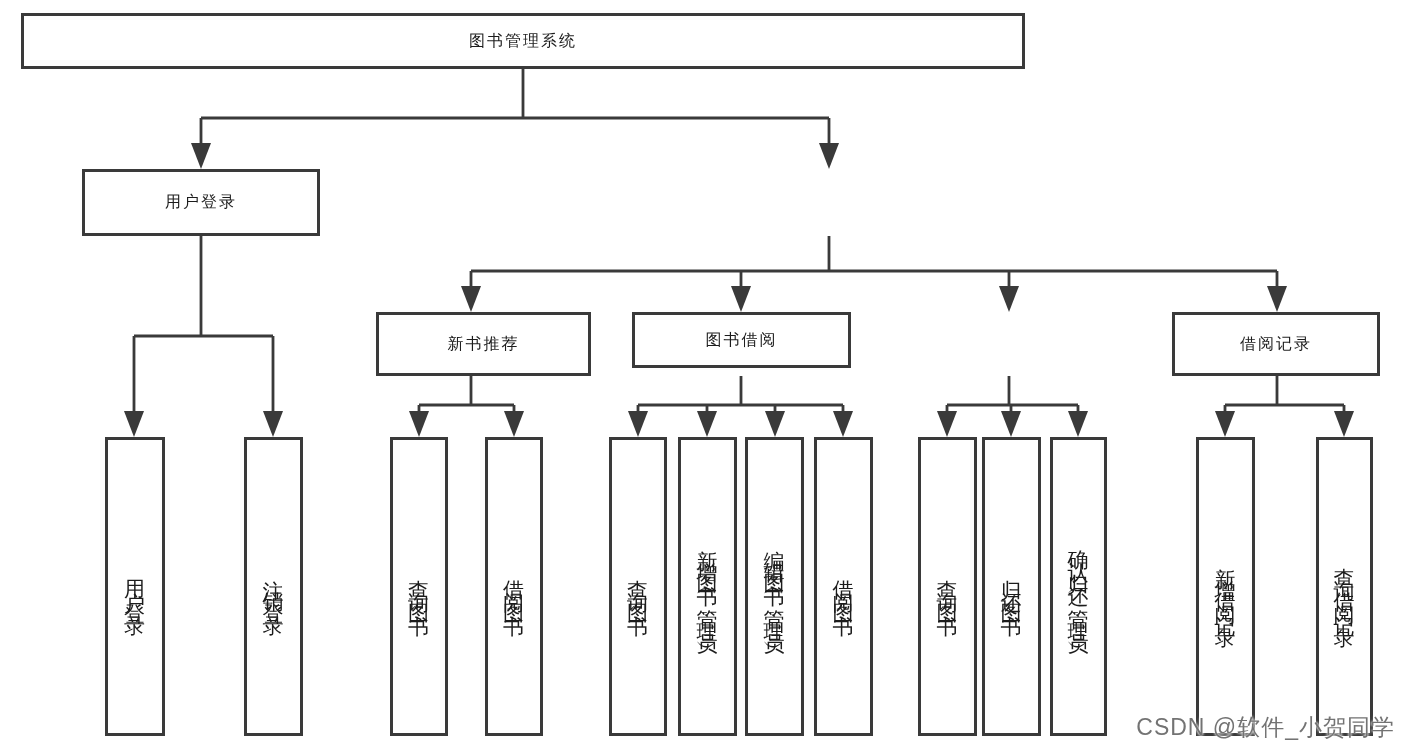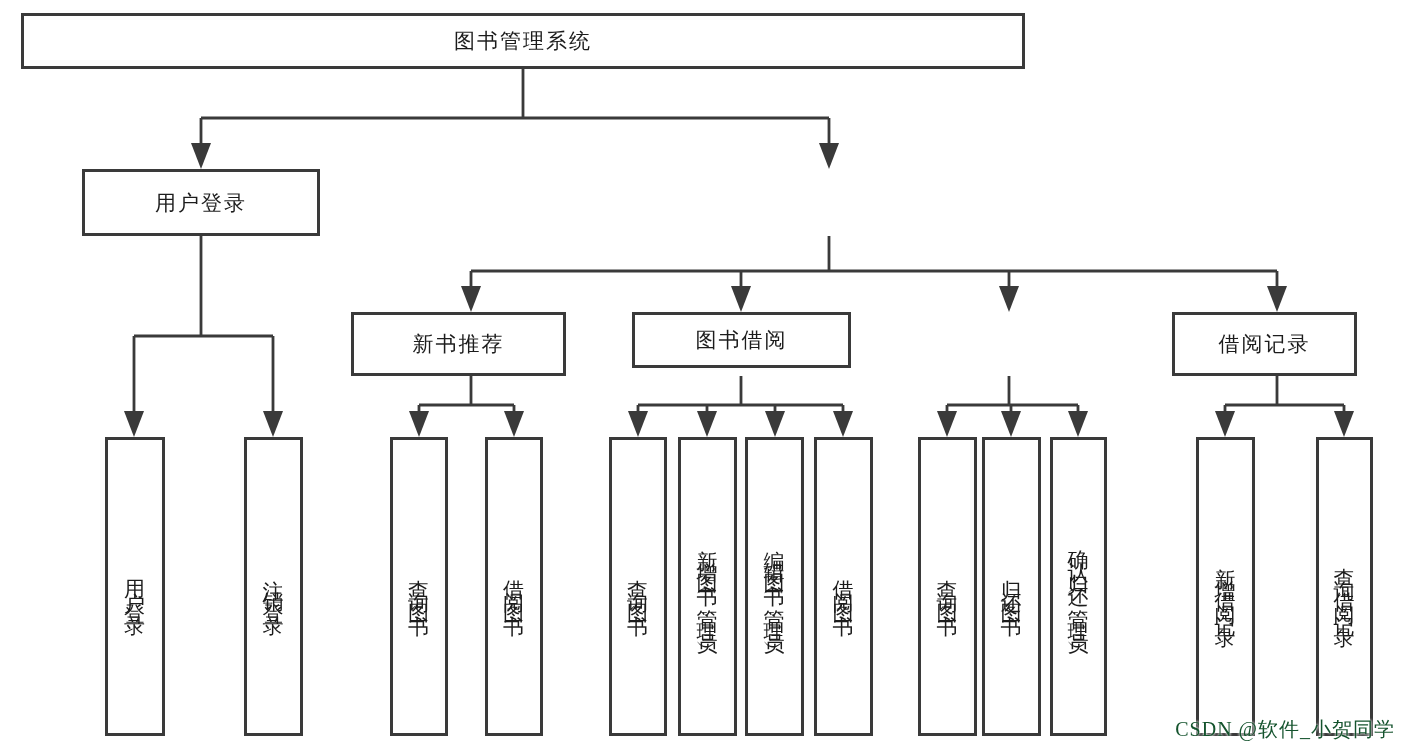--- a/index.html
+++ b/index.html
@@ -20,43 +20,42 @@
     position: absolute;
     box-sizing: border-box;
     border: 3px solid #3a3a3a;
     background: #ffffff;
     display: flex;
     align-items: center;
     justify-content: center;
     color: #1c1c1c;
   }
   .node.h {
-    font-size: 21px;
+    font-size: 16px;
     letter-spacing: 2px;
     white-space: nowrap;
   }
   .node.v .vtext {
     writing-mode: vertical-rl;
     text-orientation: mixed;
     font-size: 21px;
     line-height: 1;
     letter-spacing: 12px;
     white-space: nowrap;
   }
   .watermark {
     position: absolute;
     right: 10px;
     bottom: 4px;
-    font-size: 20px;
-    color: #14532d;
+    font-size: 23px;
+    color: #737373;
     letter-spacing: 1px;
     text-shadow: 0 0 3px #ffffff, 0 0 3px #ffffff;
     z-index: 5;
     white-space: nowrap;
-    font-family: Liberation Serif, serif;
   }
 </style>
 </head>
 <body>
 
 <div class="canvas">
 
   <svg class="connectors" viewBox="0 0 1405 747" xmlns="http://www.w3.org/2000/svg">
     <g stroke="#3a3a3a" stroke-width="2.8" fill="none">
 
@@ -94,23 +93,23 @@
       <polygon points="1068,411 1088,411 1078,437"></polygon>
       <polygon points="1215,411 1235,411 1225,437"></polygon>
       <polygon points="1334,411 1354,411 1344,437"></polygon>
     </g>
   </svg>
 
   <div class="node h" style="left:21px;top:13px;width:1004px;height:56px">图书管理系统</div>
 
   <div class="node h" style="left:82px;top:169px;width:238px;height:67px">用户登录</div>
 
-  <div class="node h" style="left:351px;top:312px;width:215px;height:64px">新书推荐</div>
+  <div class="node h" style="left:376px;top:312px;width:215px;height:64px">新书推荐</div>
   <div class="node h" style="left:632px;top:312px;width:219px;height:56px">图书借阅</div>
-  <div class="node h" style="left:1172px;top:312px;width:185px;height:64px">借阅记录</div>
+  <div class="node h" style="left:1172px;top:312px;width:208px;height:64px">借阅记录</div>
 
   <div class="node v" style="left:105px;top:437px;width:60px;height:299px">
     <span class="vtext">用户登录</span>
   </div>
   <div class="node v" style="left:244px;top:437px;width:59px;height:299px">
     <span class="vtext">注销登录</span>
   </div>
 
   <div class="node v" style="left:390px;top:437px;width:58px;height:299px">
     <span class="vtext">查询图书</span>

